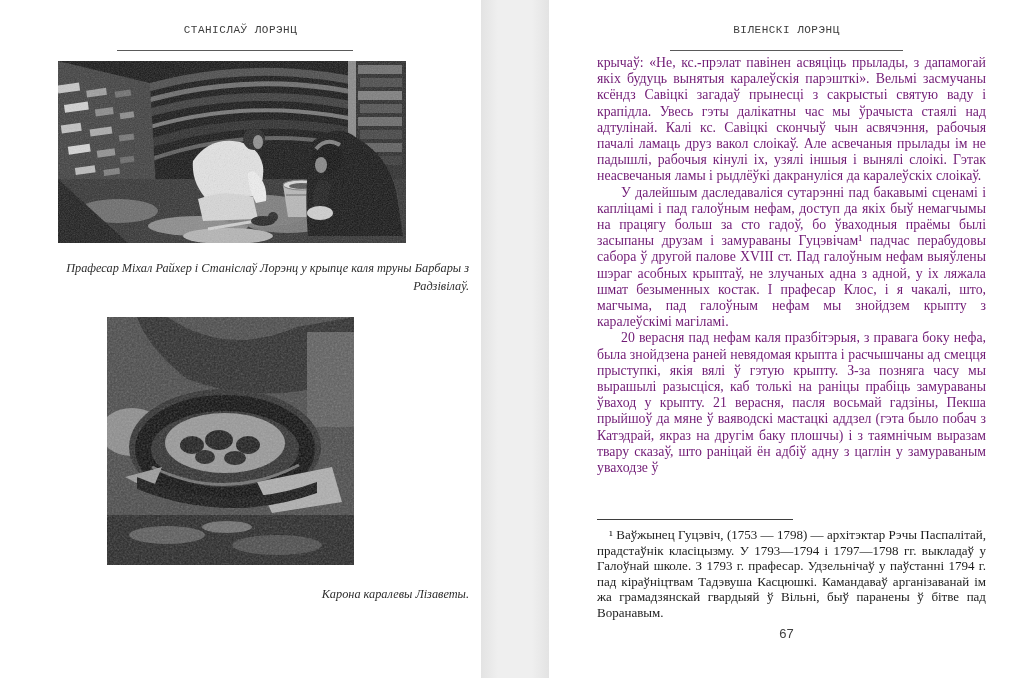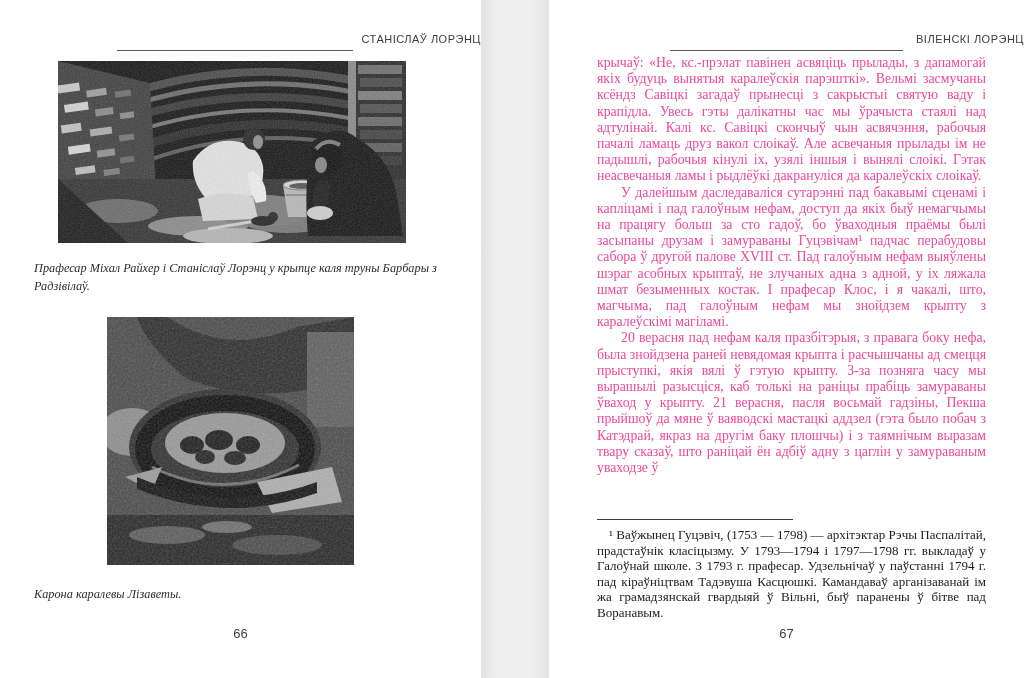--- a/index.html
+++ b/index.html
@@ -3,37 +3,37 @@
 <meta charset="utf-8">
 <style>
   html,body{margin:0;padding:0;background:#ffffff;}
   .spread{position:relative;width:1024px;height:678px;background:#ffffff;overflow:hidden;
           font-family:"Liberation Serif",serif;}
   .gutter{position:absolute;left:481px;top:0;width:68px;height:678px;
           background:linear-gradient(to right,#e3e3e3,#efefef 25%,#efefef 75%,#e3e3e3);}
   .page{position:absolute;top:0;height:678px;background:#ffffff;}
   .page.left{left:0;width:481px;}
   .page.right{left:549px;width:475px;}
-  .page-header{position:absolute;top:33px;left:0;width:100%;text-align:right;
-               font-family:Liberation Sans, sans-serif;font-size:11px;letter-spacing:.5px;
+  .page-header{position:absolute;top:24px;left:0;width:100%;text-align:center;
+               font-family:Liberation Mono, monospace;font-size:11px;letter-spacing:.5px;
                color:#3d3d3d;}
   .header-rule{position:absolute;top:50px;height:0;border-top:1.5px solid #5a5a5a;}
   .left .header-rule{left:117px;width:236px;}
   .right .header-rule{left:121px;width:233px;}
   .photo{position:absolute;display:block;}
   #photo1{left:58px;top:61px;}
   #photo2{left:107px;top:317px;}
-  .caption{position:absolute;left:34px;width:421px;text-align:left;font-style:italic;
+  .caption{position:absolute;left:48px;width:421px;text-align:right;font-style:italic;
            font-size:12.3px;line-height:18px;color:#2d2d2d;}
   #caption1{top:259px;}
   #caption2{top:585px;}
   .pagenum{position:absolute;top:626px;left:0;width:100%;text-align:center;
            font-family:"Liberation Sans",sans-serif;font-size:13px;color:#3f3f3f;}
   .body-text{position:absolute;left:48px;top:55px;width:389px;font-size:13.8px;
-             line-height:16.2px;text-align:justify;color:#ec4899;}
+             line-height:16.2px;text-align:justify;color:#701a75;}
   .body-text p{margin:0;text-indent:24px;}
   .body-text p.no-indent{text-indent:0;}
   .footnote-rule{position:absolute;left:48px;top:519px;width:196px;height:0;
                  border-top:1px solid #3e3e3e;}
   .footnote{position:absolute;left:48px;top:527px;width:389px;font-size:13px;
             line-height:15.6px;text-align:justify;color:#1c1c1c;text-indent:12px;}
 </style>
 </head>
 <body>
 
@@ -165,21 +165,20 @@
       <polygon points="18,160 55,150 45,174" fill="#9b9b9b"></polygon>
       <path d="M30,160 Q120,198 210,165 L210,176 Q120,208 30,172 Z" fill="#121212"></path>
       <rect y="198" width="247" height="50" fill="#262626"></rect>
       <ellipse cx="60" cy="218" rx="38" ry="9" fill="#5a5a5a"></ellipse>
       <ellipse cx="170" cy="228" rx="45" ry="10" fill="#4a4a4a"></ellipse>
       <ellipse cx="120" cy="210" rx="25" ry="6" fill="#6e6e6e"></ellipse>
       <rect width="247" height="248" filter="url(#grainB)" opacity="0.32"></rect>
     </svg>
 
     <div class="caption" id="caption2">Карона каралевы Лізаветы.</div>
-    <div class="pagenum">66</div>
   </div>
 
   <div class="gutter"></div>
 
   <div class="page right">
     <div class="page-header">ВІЛЕНСКІ ЛОРЭНЦ</div>
     <div class="header-rule"></div>
 
     <div class="body-text">
       <p class="no-indent">крычаў: «Не, кс.-прэлат павінен асвяціць прылады, з дапамогай якіх будуць вынятыя каралеўскія парэшткі». Вельмі засмучаны ксёндз Савіцкі загадаў прынесці з сакрыстыі святую ваду і крапідла. Увесь гэты далікатны час мы ўрачыста стаялі над адтулінай. Калі кс. Савіцкі скончыў чын асвячэння, рабочыя пачалі ламаць друз вакол слоікаў. Але асвечаныя прылады ім не падышлі, рабочыя кінулі іх, узялі іншыя і вынялі слоікі. Гэтак неасвечаныя ламы і рыдлёўкі дакрануліся да каралеўскіх слоікаў.</p>

